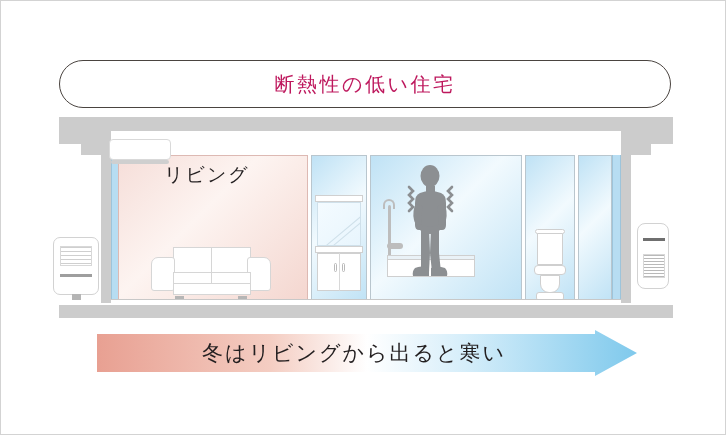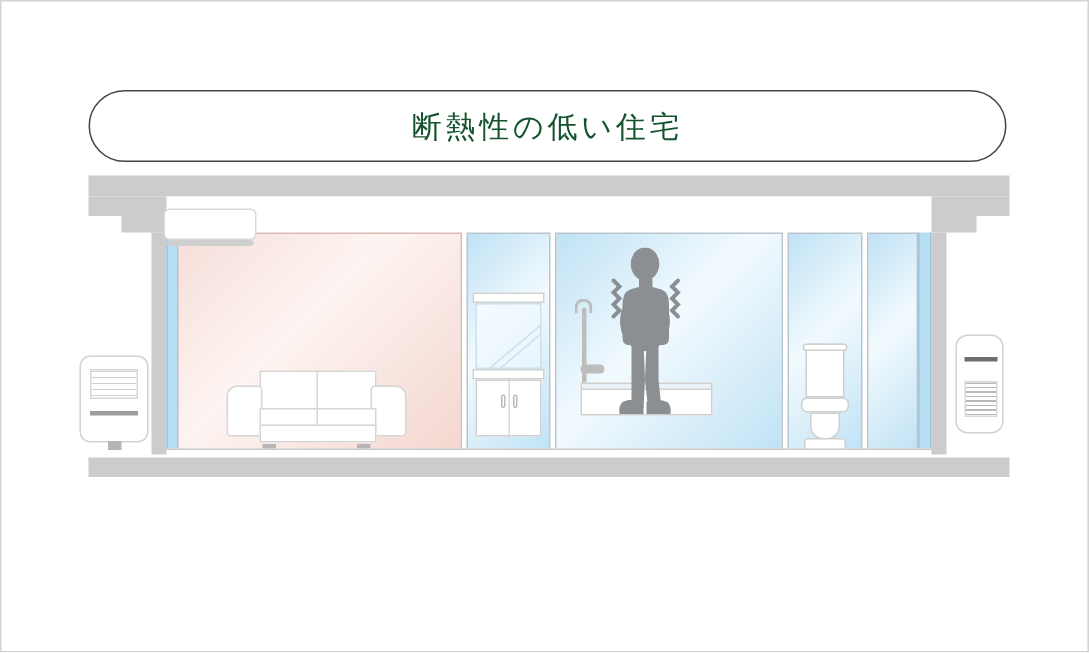--- a/index.html
+++ b/index.html
@@ -22,21 +22,21 @@
     position:absolute;
     left:58px;top:59px;
     width:612px;height:48px;
     box-sizing:border-box;
     border:1.3px solid #4a4440;
     border-radius:26px;
     background:#ffffff;
     display:flex;align-items:center;justify-content:center;
   }
   #title-text{
-    font-size:20px;color:#14532d;
+    font-size:20px;color:#be185d;
     letter-spacing:2.5px;
     font-family:Liberation Serif, serif;
     white-space:nowrap;
   }
 
   
   #house{
     position:absolute;
     left:58px;top:116px;
     width:614px;height:200px;
@@ -202,20 +202,21 @@
     <div class="eave-r1"></div>
     <div class="eave-r2"></div>
 
     <div class="wall-col" style="left:42px;"></div>
     <div class="wall-col" style="left:562px;"></div>
 
     <div class="glass-stripe" style="left:52px;"></div>
     <div class="glass-stripe" style="left:553px;"></div>
 
     <div class="room room-living" style="left:59px;width:190px;"></div>
+    <div class="room-label" style="left:105px;top:45px;">リビング</div>
 
     <div class="ac-indoor" style="left:50px;top:22px;"></div>
 
     <div class="sofa" style="left:92px;top:130px;">
       <div class="back"></div>
         <div class="back-split"></div>
       <div class="arm-l"></div>
         <div class="arm-r"></div>
       <div class="seat"></div>
         <div class="seat-split"></div>
@@ -287,14 +288,29 @@
         <div class="bar"></div>
         <div class="foot"></div>
     </div>
     <div class="ac-outdoor-r" style="left:578px;top:106px;">
       <div class="bar"></div>
         <div class="grille"></div>
     </div>
 
   </div>
 
+  <div id="arrow-banner">
+    <svg width="540" height="46" viewBox="0 0 540 46" preserveAspectRatio="none">
+      <defs>
+        <linearGradient id="warmcold" x1="0" y1="0" x2="1" y2="0">
+          <stop offset="0%" stop-color="#e8a092"></stop>
+          <stop offset="32%" stop-color="#f4cdc2"></stop>
+          <stop offset="50%" stop-color="#ffffff"></stop>
+          <stop offset="68%" stop-color="#d6eefa"></stop>
+          <stop offset="100%" stop-color="#7fc9ec"></stop>
+        </linearGradient>
+      </defs>
+      <polygon points="0,4 498,4 498,0 540,23 498,46 498,42 0,42" fill="url(#warmcold)"></polygon>
+    </svg>
+    <div id="arrow-label">冬はリビングから出ると寒い</div>
+  </div>
 
 </div>
 
 </body></html>

